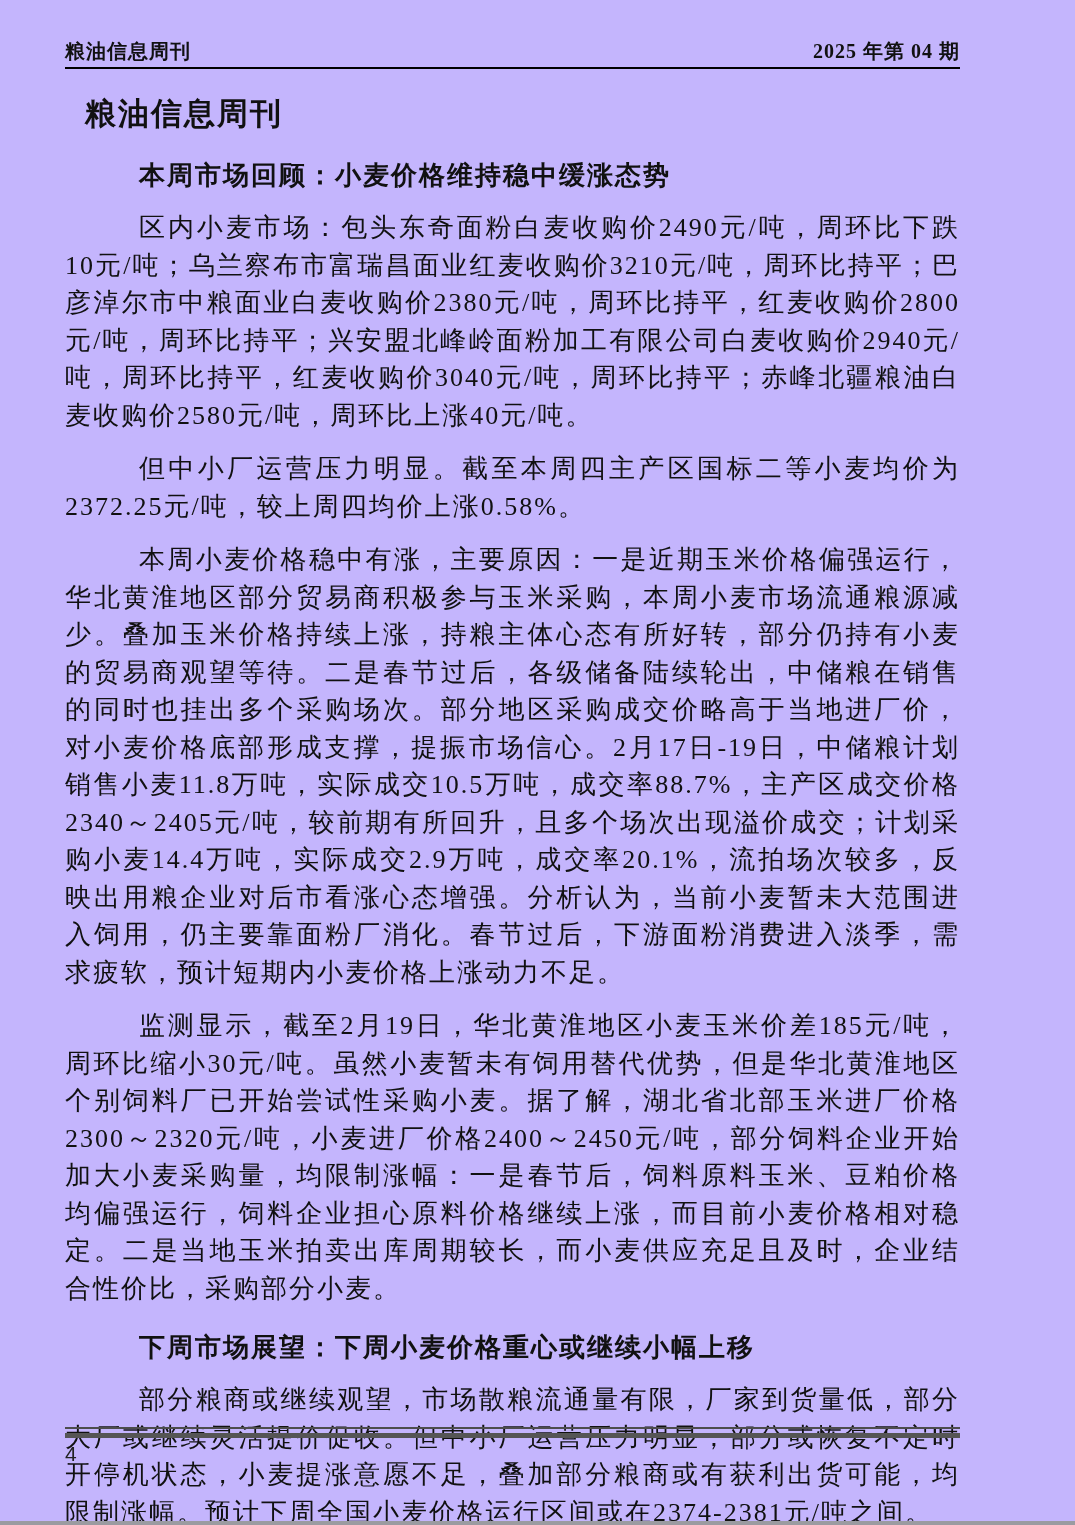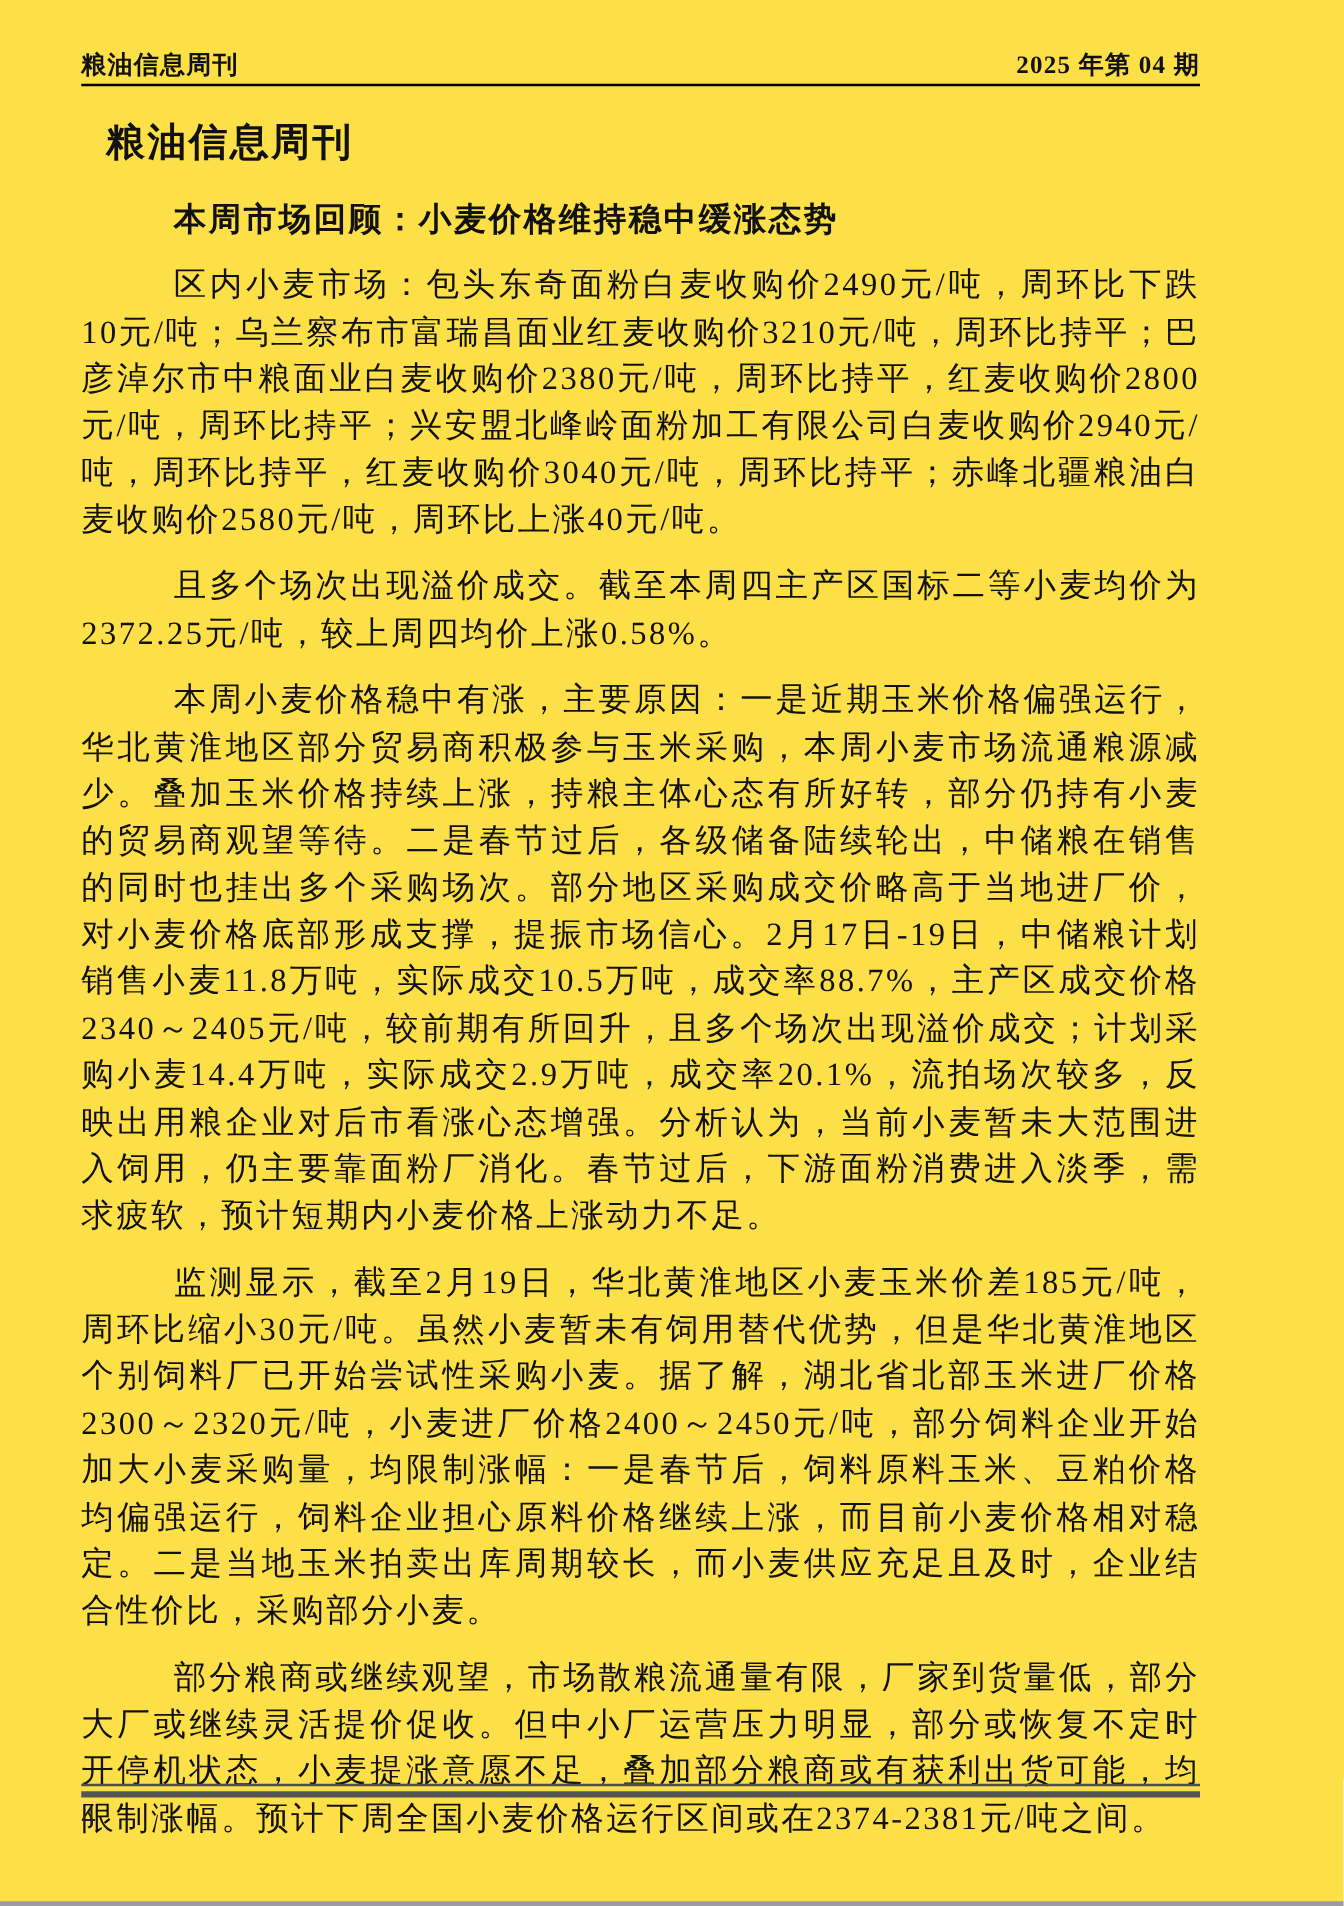--- a/index.html
+++ b/index.html
@@ -1,20 +1,20 @@
 <!DOCTYPE html>
 <html><head>
 <meta charset="utf-8">
 <style>
   html, body { margin: 0; padding: 0; background: #ffffff; }
   .page {
     position: relative;
     width: 1075px;
     height: 1525px;
-    background: #fde047;
+    background: #c4b5fd;
     font-family: "Liberation Serif", "DejaVu Serif", serif;
     color: #111;
     overflow: hidden;
   }
   .content {
     position: absolute;
     left: 65px;
     top: 38px;
     width: 895px;
   }
@@ -83,26 +83,27 @@
       <span>2025 年第 04 期</span>
     </header>
 
     <main>
       <h1 class="article-title">粮油信息周刊</h1>
 
       <h2 class="section-heading">本周市场回顾：小麦价格维持稳中缓涨态势</h2>
 
       <p class="body-p">区内小麦市场：包头东奇面粉白麦收购价2490元/吨，周环比下跌10元/吨；乌兰察布市富瑞昌面业红麦收购价3210元/吨，周环比持平；巴彦淖尔市中粮面业白麦收购价2380元/吨，周环比持平，红麦收购价2800元/吨，周环比持平；兴安盟北峰岭面粉加工有限公司白麦收购价2940元/吨，周环比持平，红麦收购价3040元/吨，周环比持平；赤峰北疆粮油白麦收购价2580元/吨，周环比上涨40元/吨。</p>
 
-      <p class="body-p">且多个场次出现溢价成交。截至本周四主产区国标二等小麦均价为2372.25元/吨，较上周四均价上涨0.58%。</p>
+      <p class="body-p">但中小厂运营压力明显。截至本周四主产区国标二等小麦均价为2372.25元/吨，较上周四均价上涨0.58%。</p>
 
       <p class="body-p"><span>本周小麦价格稳中有涨，主要原因：</span><b>一是</b><span>近期玉米价格偏强运行，华北黄淮地区部分贸易商积极参与玉米采购，本周小麦市场流通粮源减少。叠加玉米价格持续上涨，持粮主体心态有所好转，部分仍持有小麦的贸易商观望等待。</span><b>二是</b><span>春节过后，各级储备陆续轮出，中储粮在销售的同时也挂出多个采购场次。部分地区采购成交价略高于当地进厂价，对小麦价格底部形成支撑，提振市场信心。2月17日-19日，中储粮计划销售小麦11.8万吨，实际成交10.5万吨，成交率88.7%，主产区成交价格2340～2405元/吨，较前期有所回升，且多个场次出现溢价成交；计划采购小麦14.4万吨，实际成交2.9万吨，成交率20.1%，流拍场次较多，反映出用粮企业对后市看涨心态增强。分析认为，当前小麦暂未大范围进入饲用，仍主要靠面粉厂消化。春节过后，下游面粉消费进入淡季，需求疲软，预计短期内小麦价格上涨动力不足。</span></p>
 
       <p class="body-p">监测显示，截至2月19日，华北黄淮地区小麦玉米价差185元/吨，周环比缩小30元/吨。虽然小麦暂未有饲用替代优势，但是华北黄淮地区个别饲料厂已开始尝试性采购小麦。据了解，湖北省北部玉米进厂价格2300～2320元/吨，小麦进厂价格2400～2450元/吨，部分饲料企业开始加大小麦采购量，均限制涨幅：一是春节后，饲料原料玉米、豆粕价格均偏强运行，饲料企业担心原料价格继续上涨，而目前小麦价格相对稳定。二是当地玉米拍卖出库周期较长，而小麦供应充足且及时，企业结合性价比，采购部分小麦。</p>
 
+      <h2 class="section-heading">下周市场展望：下周小麦价格重心或继续小幅上移</h2>
 
       <p class="body-p">部分粮商或继续观望，市场散粮流通量有限，厂家到货量低，部分大厂或继续灵活提价促收。但中小厂运营压力明显，部分或恢复不定时开停机状态，小麦提涨意愿不足，叠加部分粮商或有获利出货可能，均限制涨幅。预计下周全国小麦价格运行区间或在2374-2381元/吨之间。</p>
     </main>
   </div>
 
   <footer class="doc-footer">
     <div class="rule-thin"></div>
     <div class="rule-thick"></div>
     <div class="pagenum">4</div>
   </footer>

